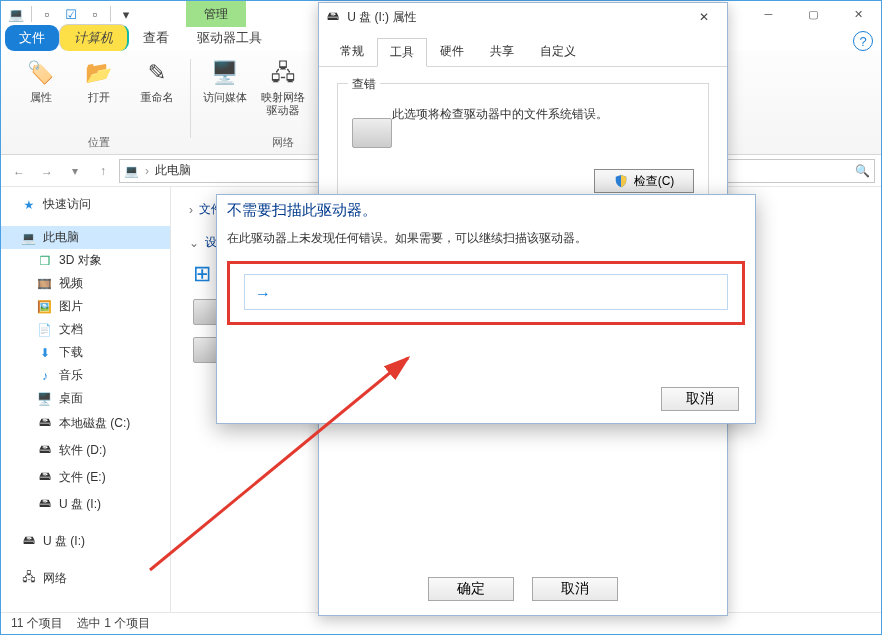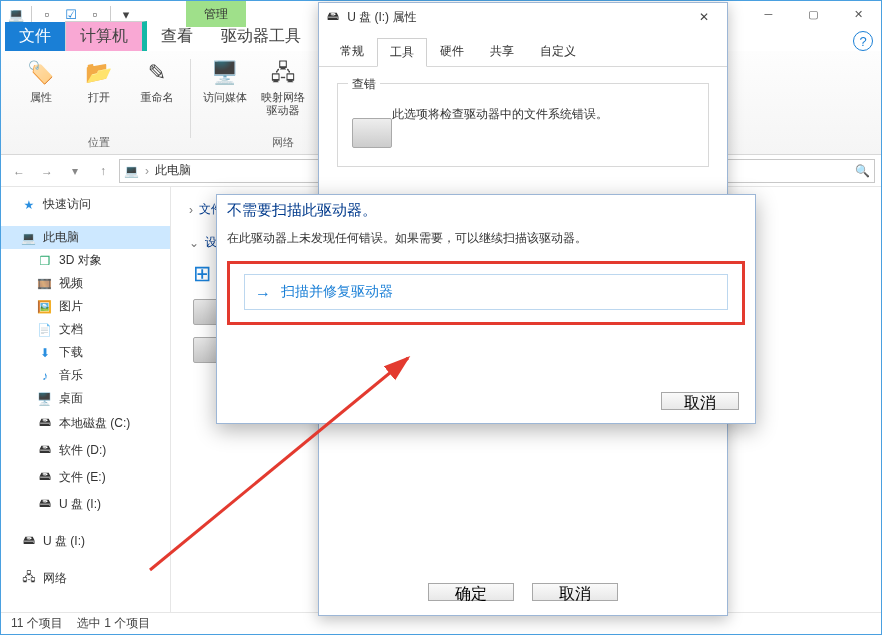--- a/index.html
+++ b/index.html
@@ -14,23 +14,23 @@
 .qat-btn { width: 22px; height: 22px; display: inline-flex; align-items: center; justify-content: center; font-size: 13px; color: #444; }
 .qat-sep { width:1px; height:16px; background:#ccc; margin:0 2px; }
 .title-center { flex:1; text-align:center; font-size:12px; color:#444; }
 .win-controls { position: absolute; top:0; right:0; display:flex; }
 .win-btn { width:45px; height:26px; display:flex; align-items:center; justify-content:center; color:#555; font-size:11px;}
 .win-btn.close{ color:#555;}
 .help-btn { position:absolute; top:30px; right:8px; width:20px; height:20px; border-radius:50%; border:1px solid #1a7fd6; color:#1a7fd6; display:flex; align-items:center; justify-content:center; font-size:13px;}
 
 
 .ribbon-tabs { height: 24px; display:flex; align-items:flex-end; padding-left:4px;}
-.ribbon-tab { padding: 4px 14px; font-size:16px; color:#444; }
+.ribbon-tab { padding: 4px 14px; font-size:13px; color:#444;border-radius:9px; }
 .ribbon-tab.file { background:#1a7fd6; color:#fff; }
-.ribbon-tab.active { background:#f9a8d4; border-top:1px solid #d0d0d0; border-left:1px solid #d0d0d0; border-right:5px solid #14b8a6;}
+.ribbon-tab.active { background:#fde047; border-top:1px solid #d0d0d0; border-left:1px solid #d0d0d0; border-right:2px solid #14b8a6;font-style:italic;}
 .ribbon-context { position:absolute; left:185px; top:0; height:26px; background:#9fe08a; padding:0 18px; display:flex; align-items:center; color:#333; font-size:12px;text-align:center;}
 
 
 .ribbon-body { height: 104px; background: linear-gradient(#fdfdfd,#f5f5f5); border-bottom:1px solid #d8d8d8; display:flex; padding:4px 6px 0; gap:0; }
 .rgroup { display:flex; flex-direction:column; align-items:center; padding:0 8px; position:relative;}
 .rgroup:not(:last-child)::after{content:"";position:absolute;right:0;top:4px;bottom:16px;width:1px;background:#dcdcdc;}
 .rgroup-items { display:flex; gap:6px; flex:1; align-items:flex-start; padding-top:2px;}
 .rbtn { display:flex; flex-direction:column; align-items:center; width:52px; gap:2px; font-size:11px; color:#444; text-align:center; line-height:1.2;}
 .rbtn .ico { width:32px; height:32px; display:flex; align-items:center; justify-content:center; font-size:22px;}
 .rgroup-label { font-size:11px; color:#666; padding:2px 0 4px; }
@@ -70,21 +70,21 @@
 .ptab.active { border:1px solid #d0d0d0; border-bottom:1px solid #fff; background:#fff; position:relative; top:1px;}
 .props-body { padding:16px 18px; }
 .fieldset { border:1px solid #d8d8d8; padding:12px 14px 18px; position:relative;}
 .fieldset-legend { position:absolute; top:-8px; left:10px; background:#fff; padding:0 4px; font-size:12px;}
 .check-row { display:flex; align-items:flex-start; margin-top:6px;}
 .drive-sm { width:40px; height:30px; background:linear-gradient(#eee,#ccc); border:1px solid #aaa; border-radius:2px; margin-top:16px;}
 .check-btn-row { display:flex; justify-content:flex-end; margin-top:46px;}
 .check-btn { min-width:100px; height:24px; border:1px solid #8a8a8a; background:linear-gradient(#f8f8f8,#e6e6e6); display:inline-flex; align-items:center; justify-content:center; gap:6px; font-size:12px; padding:0 10px;}
 .shield { width:14px; height:14px; }
 .props-footer { position:absolute; bottom:14px; left:0; right:0; display:flex; justify-content:center; gap:18px;}
-.dlg-btn { width:86px; height:18px; border:1px solid #a8a8a8; background:linear-gradient(#fafafa,#e8e8e8); font-size:16px;}
+.dlg-btn { width:86px; height:24px; border:1px solid #a8a8a8; background:linear-gradient(#fafafa,#e8e8e8); font-size:14px;}
 
 
 .errdlg { position:absolute; left:216px; top:194px; width:540px; height:230px; background:#fff; border:1px solid #9cb6d6; box-shadow:0 6px 20px rgba(0,0,0,.3);}
 .errdlg-title { height:28px; display:flex; align-items:center; padding:0 10px; color:#555; font-size:12px;}
 .errdlg-body { padding:4px 10px 12px;}
 .err-head { color:#003a8c; font-size:15px; margin:2px 0 10px;}
 .err-sub { font-size:12px; color:#333; margin-bottom:14px;}
 .scan-box { border:3px solid #e33a2f; padding:10px 14px 12px; }
 .scan-inner { border:1px solid #bcd7ef; padding:8px 10px;}
 .scan-row { display:flex; gap:10px; align-items:flex-start;}
@@ -289,40 +289,48 @@
     <div class="ptab">共享</div>
     <div class="ptab">自定义</div>
   </div>
   <div class="props-body">
     <div class="fieldset">
       <div class="fieldset-legend">查错</div>
       <div class="check-row">
         <div class="drive-sm"></div>
         <div style="flex:1">
           <div style="margin-top:4px">此选项将检查驱动器中的文件系统错误。</div>
+          <div class="check-btn-row">
+            <button class="check-btn">
+              <svg class="shield" viewBox="0 0 16 16">
+                  <path d="M8 1l6 2v4c0 4-3 7-6 8-3-1-6-4-6-8V3l6-2z" fill="#2a7fd6"></path>
+                  <path d="M8 1l6 2v4c0 4-3 7-6 8V1z" fill="#f7c948"></path>
+                </svg>
+              <span>检查(C)</span>
+            </button>
+          </div>
         </div>
       </div>
     </div>
   </div>
   <div class="props-footer">
     <button class="dlg-btn">确定</button>
     <button class="dlg-btn">取消</button>
   </div>
 </div>
 
 <div class="errdlg">
   <div class="errdlg-body">
     <div class="err-head">不需要扫描此驱动器。</div>
     <div class="err-sub">在此驱动器上未发现任何错误。如果需要，可以继续扫描该驱动器。</div>
     <div class="scan-box">
       <div class="scan-inner">
         <div class="scan-row">
           <div class="scan-arrow">→</div>
           <div>
-            <div class="scan-title">扫描并修复驱动器</div>
           </div>
         </div>
       </div>
     </div>
   </div>
   <div class="errdlg-footer">
     <button class="dlg-btn">取消</button>
   </div>
 </div>
 

